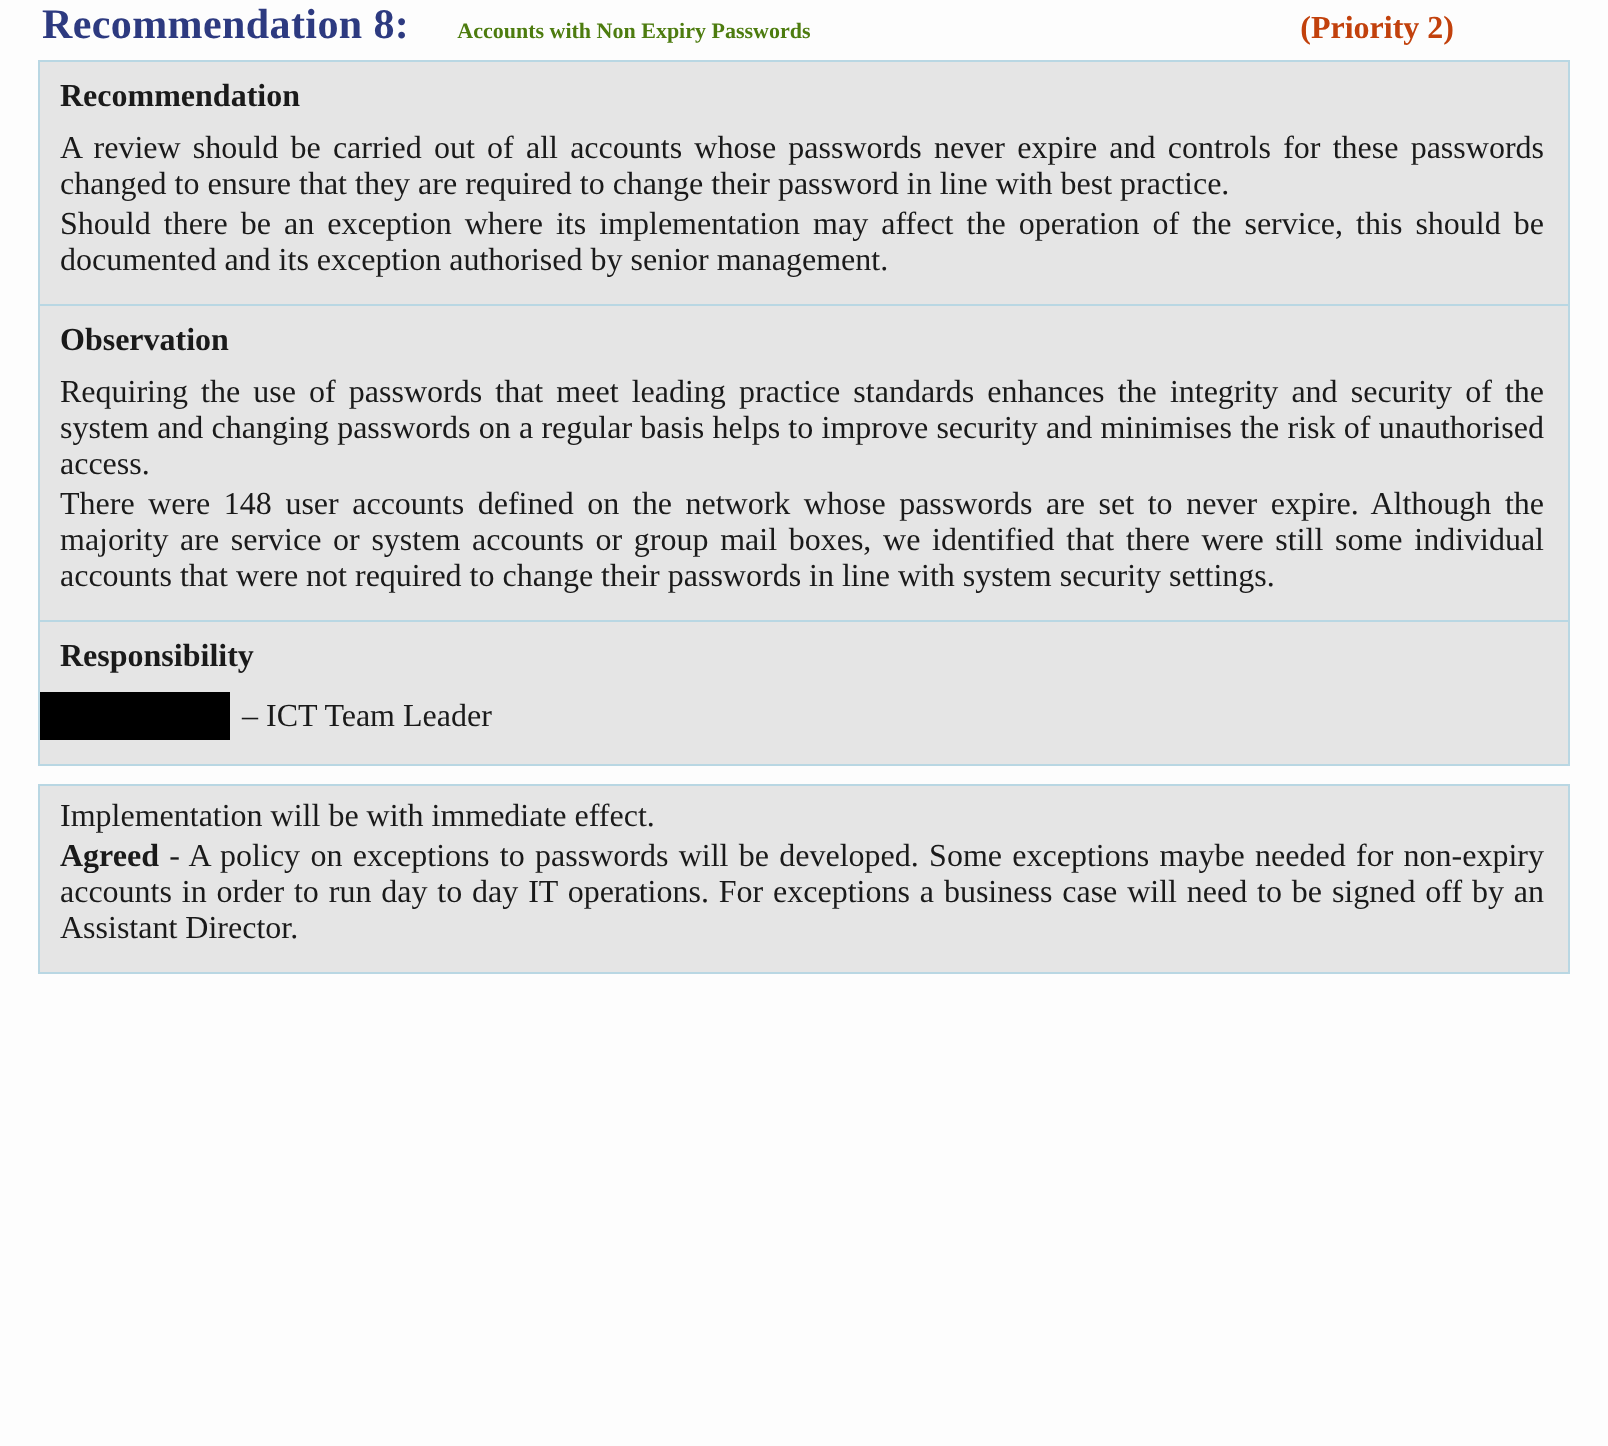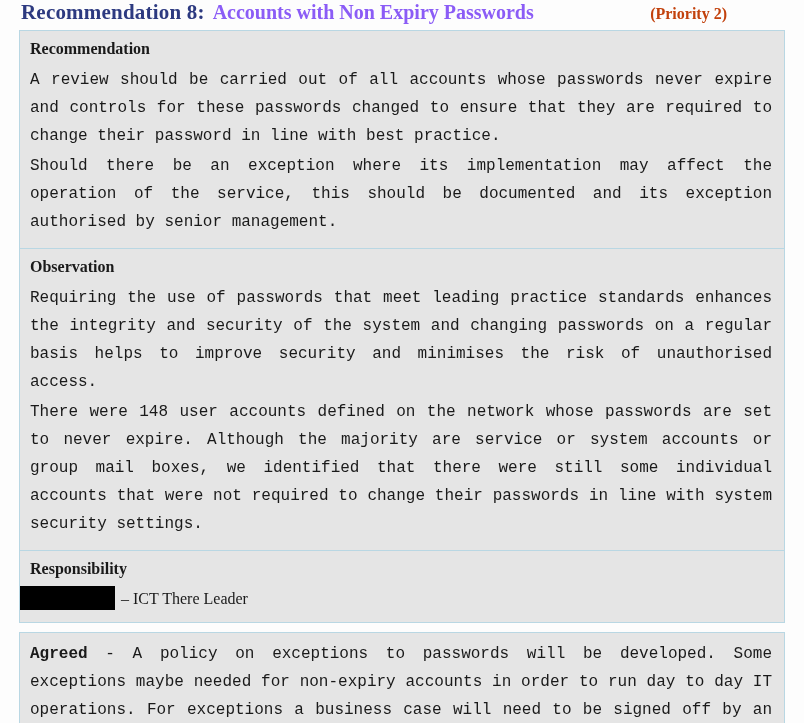--- a/index.html
+++ b/index.html
@@ -20,24 +20,24 @@
     margin: 0 0 5px 2px;
   }
   .title {
     color: var(--title-blue, #2d3a80);
     font-size: 21px;
     font-weight: bold;
     letter-spacing: 0.2px;
     white-space: nowrap;
   }
   .subtitle {
-    font-size: 20px;
+    font-size: 11px;
     font-weight: bold;
-    margin-left: 8px;
-    color: #8b5cf6;
+    margin-left: 24px;
+    color: #4d7c0f;
     white-space: nowrap;
   }
   .priority {
     font-size: 16px;
     font-weight: bold;
     margin-left: auto;
     margin-right: 58px;
     color: #c2410c;
     white-space: nowrap;
   }
@@ -54,23 +54,22 @@
   .section + .section {
     border-top: 1px solid var(--border-blue, #b9d7e3);
   }
   .sec-heading {
     font-weight: bold;
     font-size: 16px;
     margin: 2px 0 8px 0;
   }
   .para {
     font-size: 16px;
-    line-height: 28px;
+    line-height: 18px;
     text-align: justify;
-    font-family: Liberation Mono, monospace;
   }
   .para + .para {
     margin-top: 2px;
   }
   .holder-row {
     display: flex;
     align-items: center;
     margin-top: 6px;
   }
   .redacted {
@@ -111,26 +110,26 @@
     <div class="section">
       <div class="sec-heading">Observation</div>
       <p class="para">Requiring the use of passwords that meet leading practice standards enhances the integrity and security of the system and changing passwords on a regular basis helps to improve security and minimises the risk of unauthorised access.</p>
       <p class="para">There were 148 user accounts defined on the network whose passwords are set to never expire. Although the majority are service or system accounts or group mail boxes, we identified that there were still some individual accounts that were not required to change their passwords in line with system security settings.</p>
     </div>
 
     <div class="section">
       <div class="sec-heading">Responsibility</div>
       <div class="holder-row">
         <span class="redacted"></span>
-        <span class="holder-text">– ICT There Leader</span>
+        <span class="holder-text">– ICT Team Leader</span>
       </div>
     </div>
 
   </div>
 
   <div class="box box2">
     <div class="section">
+      <p class="para">Implementation will be with immediate effect.</p>
       <p class="para"><span class="agreed-lead">Agreed</span><span> - A policy on exceptions to passwords will be developed. Some exceptions maybe needed for non-expiry accounts in order to run day to day IT operations. For exceptions a business case will need to be signed off by an Assistant Director.</span></p>
-      <p class="para">Implementation will be with immediate effect.</p>
     </div>
   </div>
 
 </div>
 
 </body></html>

